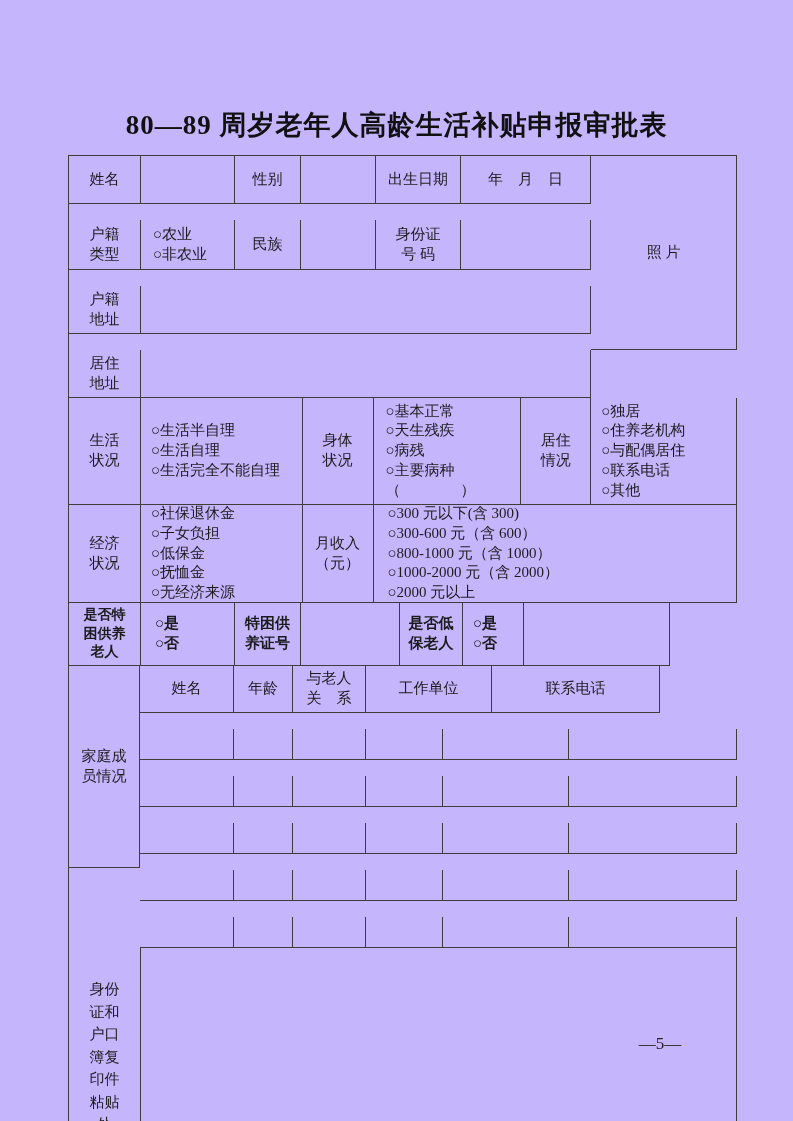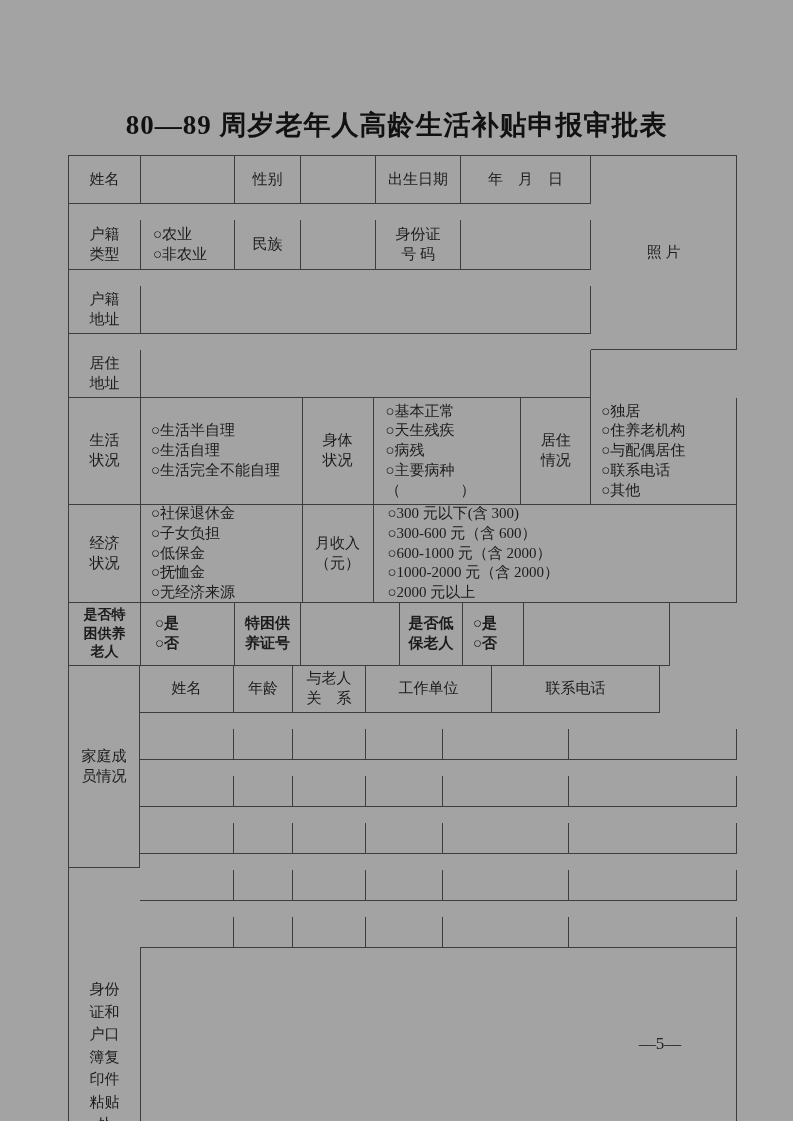--- a/index.html
+++ b/index.html
@@ -1,20 +1,20 @@
 <!DOCTYPE html>
 <html><head>
 <meta charset="utf-8">
 <style>
   * { margin:0; padding:0; box-sizing:border-box; }
   html,body { background:#e8e8e8; }
   .page {
     position:relative;
     width:793px; height:1121px;
-    background:#a3a3a3;
+    background:#c4b5fd;
     font-family:"Liberation Serif","DejaVu Serif",serif;
     color:#1c1c1c;
     overflow:hidden;
   }
   .title {
     position:absolute; top:107px; left:0; width:100%;
     text-align:center;
     font-size:27px; font-weight:bold; letter-spacing:1px;
     color:#111;
   }
@@ -126,21 +126,21 @@
         <span class="opt">○子女负担</span>
         <span class="opt">○低保金</span>
         <span class="opt">○抚恤金</span>
         <span class="opt">○无经济来源</span>
       </div>
       <div class="c" style="width:71px;">月收入
 （元）</div>
       <div class="c opts" style="width:364px; padding-left:14px;">
         <span class="opt">○300 元以下(含 300)</span>
         <span class="opt">○300-600 元（含 600）</span>
-        <span class="opt">○600-1000 元（含 2000）</span>
+        <span class="opt">○800-1000 元（含 1000）</span>
         <span class="opt">○1000-2000 元（含 2000）</span>
         <span class="opt">○2000 元以上</span>
       </div>
     </div>
 
     <div class="sec" style="height:63px;font-weight:bold;">
       <div class="c small" style="width:72px;">是否特
 困供养
 老人</div>
       <div class="c opts" style="width:94px; padding-left:14px;">

